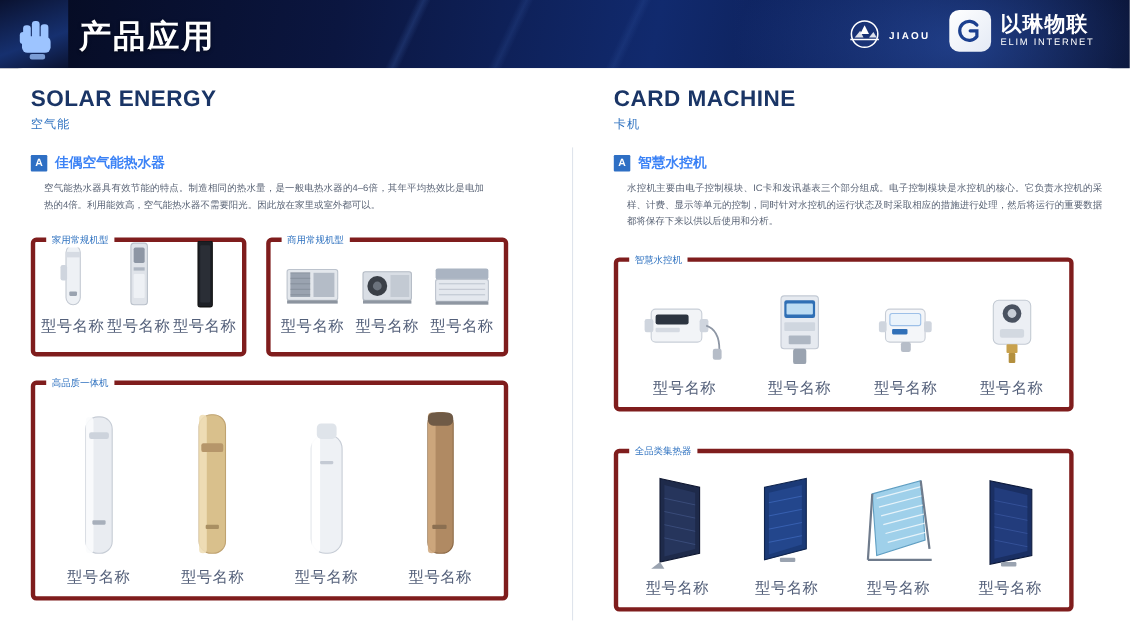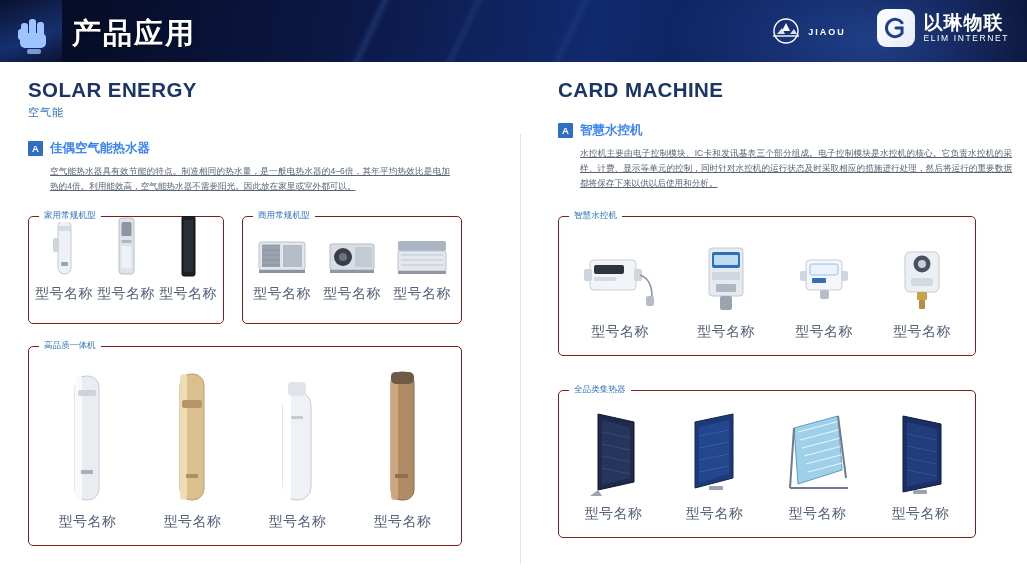--- a/index.html
+++ b/index.html
@@ -51,21 +51,21 @@
     position: absolute; right: 176px; top: 8px;
     width: 92px; height: 46px;
     display: flex; flex-direction: row; align-items: center; justify-content: center;
   }
   .logo-jiaou .mark { width: 44px; height: 26px; }
   .logo-jiaou .name {
     color: #ffffff; font-size: 9px; letter-spacing: 2px; font-weight: bold; margin-top: 1px;
   }
 
   .logo-elim {
-    position: absolute; right: 18px; top: 9px;
+    position: absolute; right: 32px; top: 9px;
     display: flex; align-items: center; gap: 8px;
   }
   .logo-elim .badge {
     width: 38px; height: 38px; border-radius: 9px;
     background: linear-gradient(135deg, #ffffff 0%, #e4eaf5 100%);
     display: flex; align-items: center; justify-content: center;
   }
   .logo-elim .txt { display: flex; flex-direction: column; line-height: 1.08; }
   .logo-elim .cn { color: #ffffff; font-size: 19px; font-weight: bold; letter-spacing: 1px; }
   .logo-elim .en { color: #ffffff; font-size: 8.5px; letter-spacing: 1.6px; }
@@ -89,32 +89,31 @@
 
   .item-head { display: flex; align-items: center; gap: 7px; margin-top: 20px; }
   .sq {
     width: 15px; height: 15px; background: #2e6fc4; color: #fff;
     font-size: 9.5px; display: flex; align-items: center; justify-content: center;
     border-radius: 1px; font-weight: bold;
   }
   .item-title { font-size: 12.5px; font-weight: bold; color: #3b82f6; }
 
   .para {
-    margin-top: 7px; margin-left: 22px;
+    margin-top: 7px; margin-left: 12px;
     font-size: 8.6px; line-height: 1.72; color: #5a6476;
     text-align: justify;
-    text-decoration: underline;
   }
   .para-left { width: 400px; }
   .para-right { width: 432px; }
 
   
   .group {
     position: relative;
-    border: 1px solid #7f1d1d;
+    border: 4px solid #7f1d1d;
     border-radius: 5px;
   }
   .group > .legend {
     position: absolute; top: -7px; left: 10px;
     background: #fff; padding: 0 5px;
     font-size: 8.6px; color: #2f72c0; white-space: nowrap;
   }
   .shelf {
     display: flex; align-items: flex-end; justify-content: space-around;
     width: 100%;
@@ -290,20 +289,21 @@
           </svg>
           <div class="prod-cap">型号名称</div>
         </div>
       </div>
     </div>
   </div>
 
   <div class="col col-right">
 
     <div class="sec-title">CARD MACHINE</div>
+    <div class="sec-sub">卡机</div>
 
     <div class="item-head">
       <span class="sq">A</span>
       <span class="item-title">智慧水控机</span>
     </div>
     <div class="para para-right">水控机主要由电子控制模块、IC卡和发讯基表三个部分组成。电子控制模块是水控机的核心。它负责水控机的采样、计费、显示等单元的控制，同时针对水控机的运行状态及时采取相应的措施进行处理，然后将运行的重要数据都将保存下来以供以后使用和分析。</div>
 
     <div class="group" style="width:418px;height:140px;margin-top:26px;padding:16px 4px 0;">
       <div class="legend">智慧水控机</div>
       <div class="shelf" style="height:108px;">

